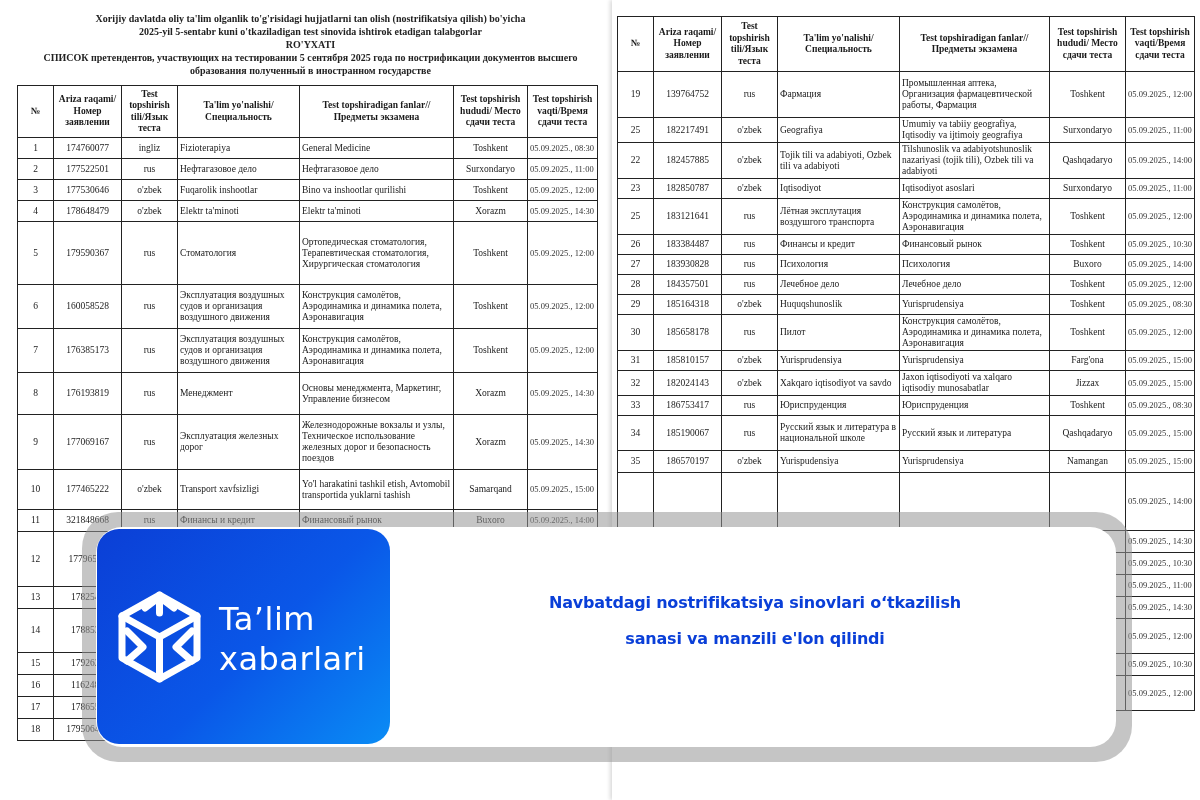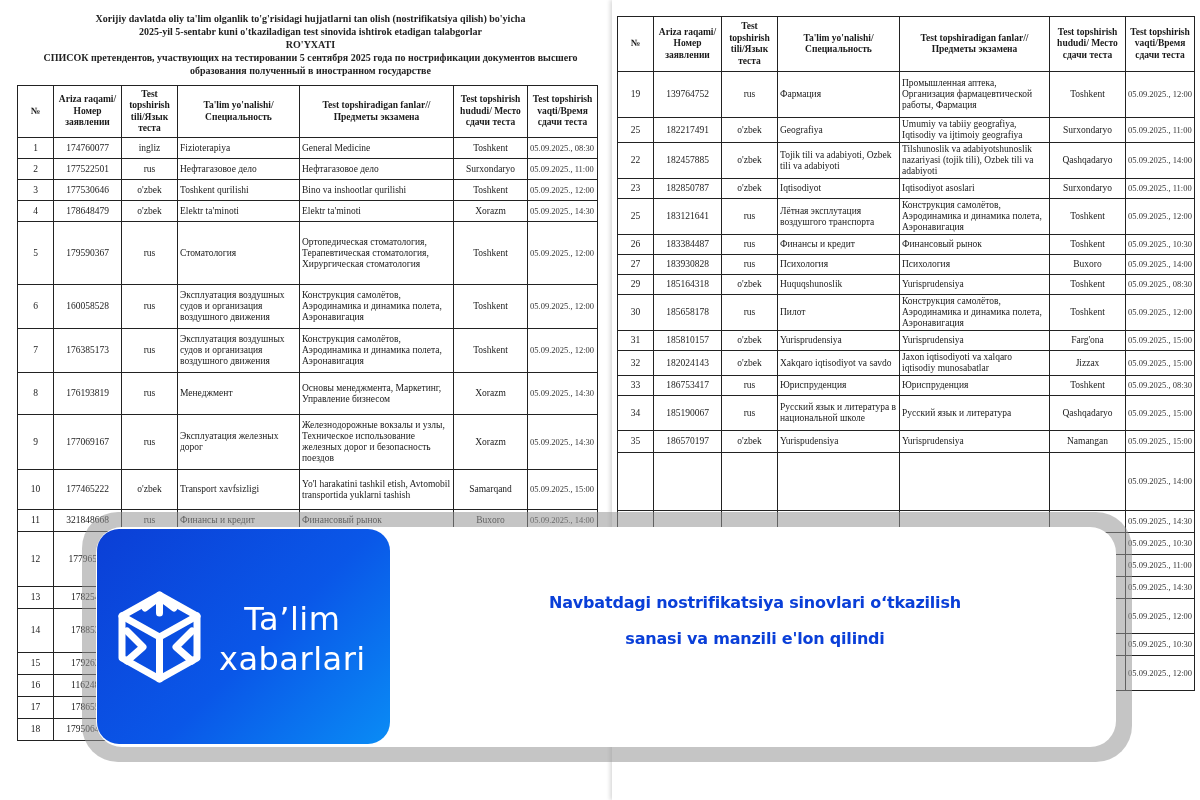--- a/index.html
+++ b/index.html
@@ -21,21 +21,21 @@
   td.l { text-align: left; }
   td.dt { text-align: left; font-size: 8.5px; line-height: 10px; color: #333; }
 
   .left-table { left: 17px; top: 85px; width: 580px; }
   .right-table { left: 5px; top: 16px; width: 577px; }
 
   
   .shade { position: absolute; left: 82px; top: 512px; width: 1050px; height: 250px; border-radius: 36px; background: rgba(150,150,150,0.55); }
   .banner { position: absolute; left: 96px; top: 527px; width: 1020px; height: 220px; border-radius: 26px; background: #fff; }
   .logo-card { position: absolute; left: 97px; top: 529px; width: 293px; height: 215px; border-radius: 22px;
-    background: linear-gradient(135deg, #0b3fd6 0%, #0a57e8 55%, #0a8cf5 100%); text-align: center; }
+    background: linear-gradient(135deg, #0b3fd6 0%, #0a57e8 55%, #0a8cf5 100%); }
   .logo-icon { position: absolute; left: 20px; top: 62px; width: 85px; height: 92px; }
   .logo-text { position: absolute; left: 122px; top: 70px; color: #fff; font-family: "DejaVu Sans", sans-serif; font-size: 32px; line-height: 40px; font-weight: 500; letter-spacing: 0.5px; }
   .headline { position: absolute; left: 400px; top: 585px; width: 710px; text-align: center; color: #0a3fd8;
     font-family: "DejaVu Sans", sans-serif; font-weight: bold; font-size: 16px; line-height: 36px; letter-spacing: -0.2px; }
 </style>
 </head>
 <body>
 
 <div class="page page-left">
   <div class="doc-head">
@@ -82,21 +82,21 @@
           <td class="c">rus</td>
           <td class="l">Нефтагазовое дело</td>
           <td class="l">Нефтагазовое дело</td>
           <td class="c">Surxondaryo</td>
           <td class="dt">05.09.2025., 11:00</td>
         </tr>
         <tr style="height: 21px;">
           <td class="c">3</td>
           <td class="c">177530646</td>
           <td class="c">o'zbek</td>
-          <td class="l">Toshkent qurilishi</td>
+          <td class="l">Fuqarolik inshootlar</td>
           <td class="l">Bino va inshootlar qurilishi</td>
           <td class="c">Toshkent</td>
           <td class="dt">05.09.2025., 12:00</td>
         </tr>
         <tr style="height: 21px;">
           <td class="c">4</td>
           <td class="c">178648479</td>
           <td class="c">o'zbek</td>
           <td class="l">Elektr ta'minoti</td>
           <td class="l">Elektr ta'minoti</td>
@@ -313,20 +313,29 @@
         <tr style="height: 20px;">
           <td class="c">27</td>
           <td class="c">183930828</td>
           <td class="c">rus</td>
           <td class="l">Психология</td>
           <td class="l">Психология</td>
           <td class="c">Buxoro</td>
           <td class="dt">05.09.2025., 14:00</td>
         </tr>
         <tr style="height: 20px;">
+          <td class="c">28</td>
+          <td class="c">184357501</td>
+          <td class="c">rus</td>
+          <td class="l">Лечебное дело</td>
+          <td class="l">Лечебное дело</td>
+          <td class="c">Toshkent</td>
+          <td class="dt">05.09.2025., 12:00</td>
+        </tr>
+        <tr style="height: 20px;">
           <td class="c">29</td>
           <td class="c">185164318</td>
           <td class="c">o'zbek</td>
           <td class="l">Huquqshunoslik</td>
           <td class="l">Yurisprudensiya</td>
           <td class="c">Toshkent</td>
           <td class="dt">05.09.2025., 08:30</td>
         </tr>
         <tr style="height: 35px;">
           <td class="c">30</td>

